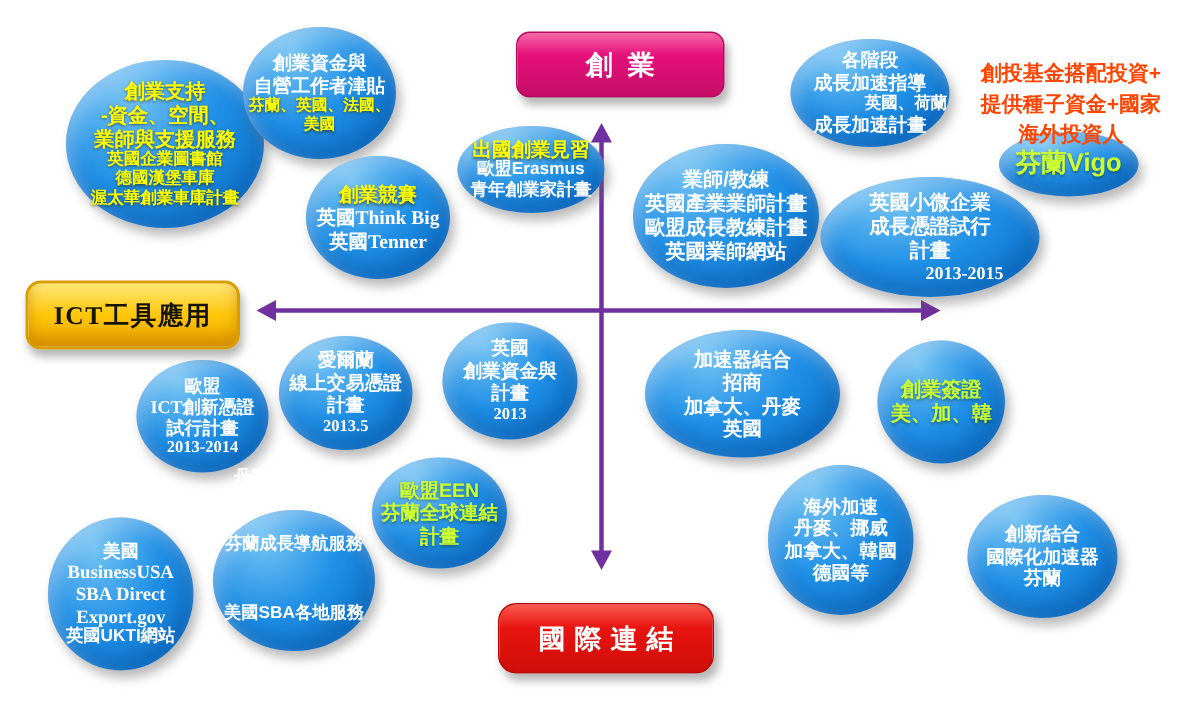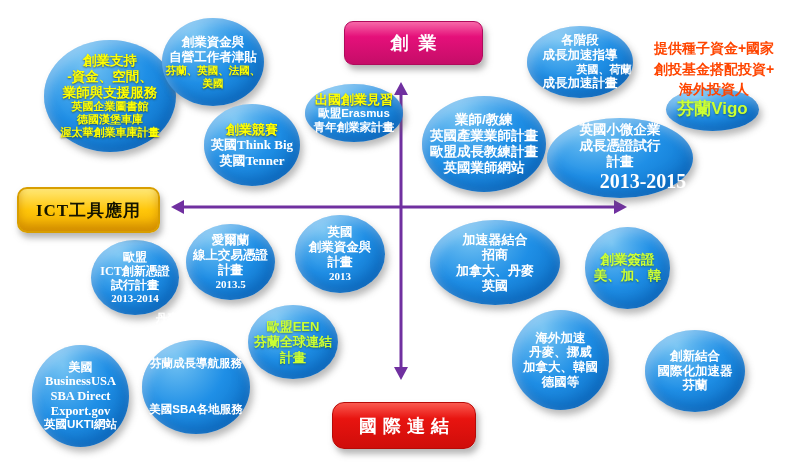--- a/index.html
+++ b/index.html
@@ -108,21 +108,21 @@
         <div class="ln w" style="font-size: 11px; margin-left: 48px;">英國、荷蘭</div>
         <div class="ln w" style="font-size: 12.5px;">成長加速計畫</div>
       </div>
       <div class="bubble" style="left: 666px; top: 88px; width: 93px; height: 43px;">
         <div class="ln g" style="font-size: 17px;">芬蘭Vigo</div>
       </div>
       <div class="bubble" style="left: 547px; top: 118px; width: 146px; height: 80px;">
         <div class="ln w" style="font-size: 13.5px;">英國小微企業</div>
         <div class="ln w" style="font-size: 13.5px;">成長憑證試行</div>
         <div class="ln w" style="font-size: 13.5px;">計畫</div>
-        <div class="ln w serif" style="font-size: 20px; margin-left: 46px;">2013-2015</div>
+        <div class="ln w serif" style="font-size: 12px; margin-left: 46px;">2013-2015</div>
       </div>
       <div class="bubble" style="left: 186px; top: 224px; width: 89px; height: 76px;">
         <div class="ln w" style="font-size: 12.5px;">愛爾蘭</div>
         <div class="ln w" style="font-size: 12.5px;">線上交易憑證</div>
         <div class="ln w" style="font-size: 12.5px;">計畫</div>
         <div class="ln w serif" style="font-size: 11px;">2013.5</div>
       </div>
       <div class="bubble" style="left: 295px; top: 215px; width: 90px; height: 78px;">
         <div class="ln w" style="font-size: 12.5px;">英國</div>
         <div class="ln w" style="font-size: 12.5px;">創業資金與</div>
@@ -174,18 +174,18 @@
         <div class="ln w" style="font-size: 12.5px;">國際化加速器</div>
         <div class="ln w" style="font-size: 12.5px;">芬蘭</div>
       </div>
     </div>
 
   <div class="qbox box-top">創業</div>
   <div class="qbox box-left">ICT工具應用</div>
   <div class="qbox box-bottom">國際連結</div>
 
   <div class="annotation">
+    <div>創投基金搭配投資+</div>
     <div>提供種子資金+國家</div>
-    <div>創投基金搭配投資+</div>
     <div>海外投資人</div>
   </div>
 
 </div>
 
 </body></html>

